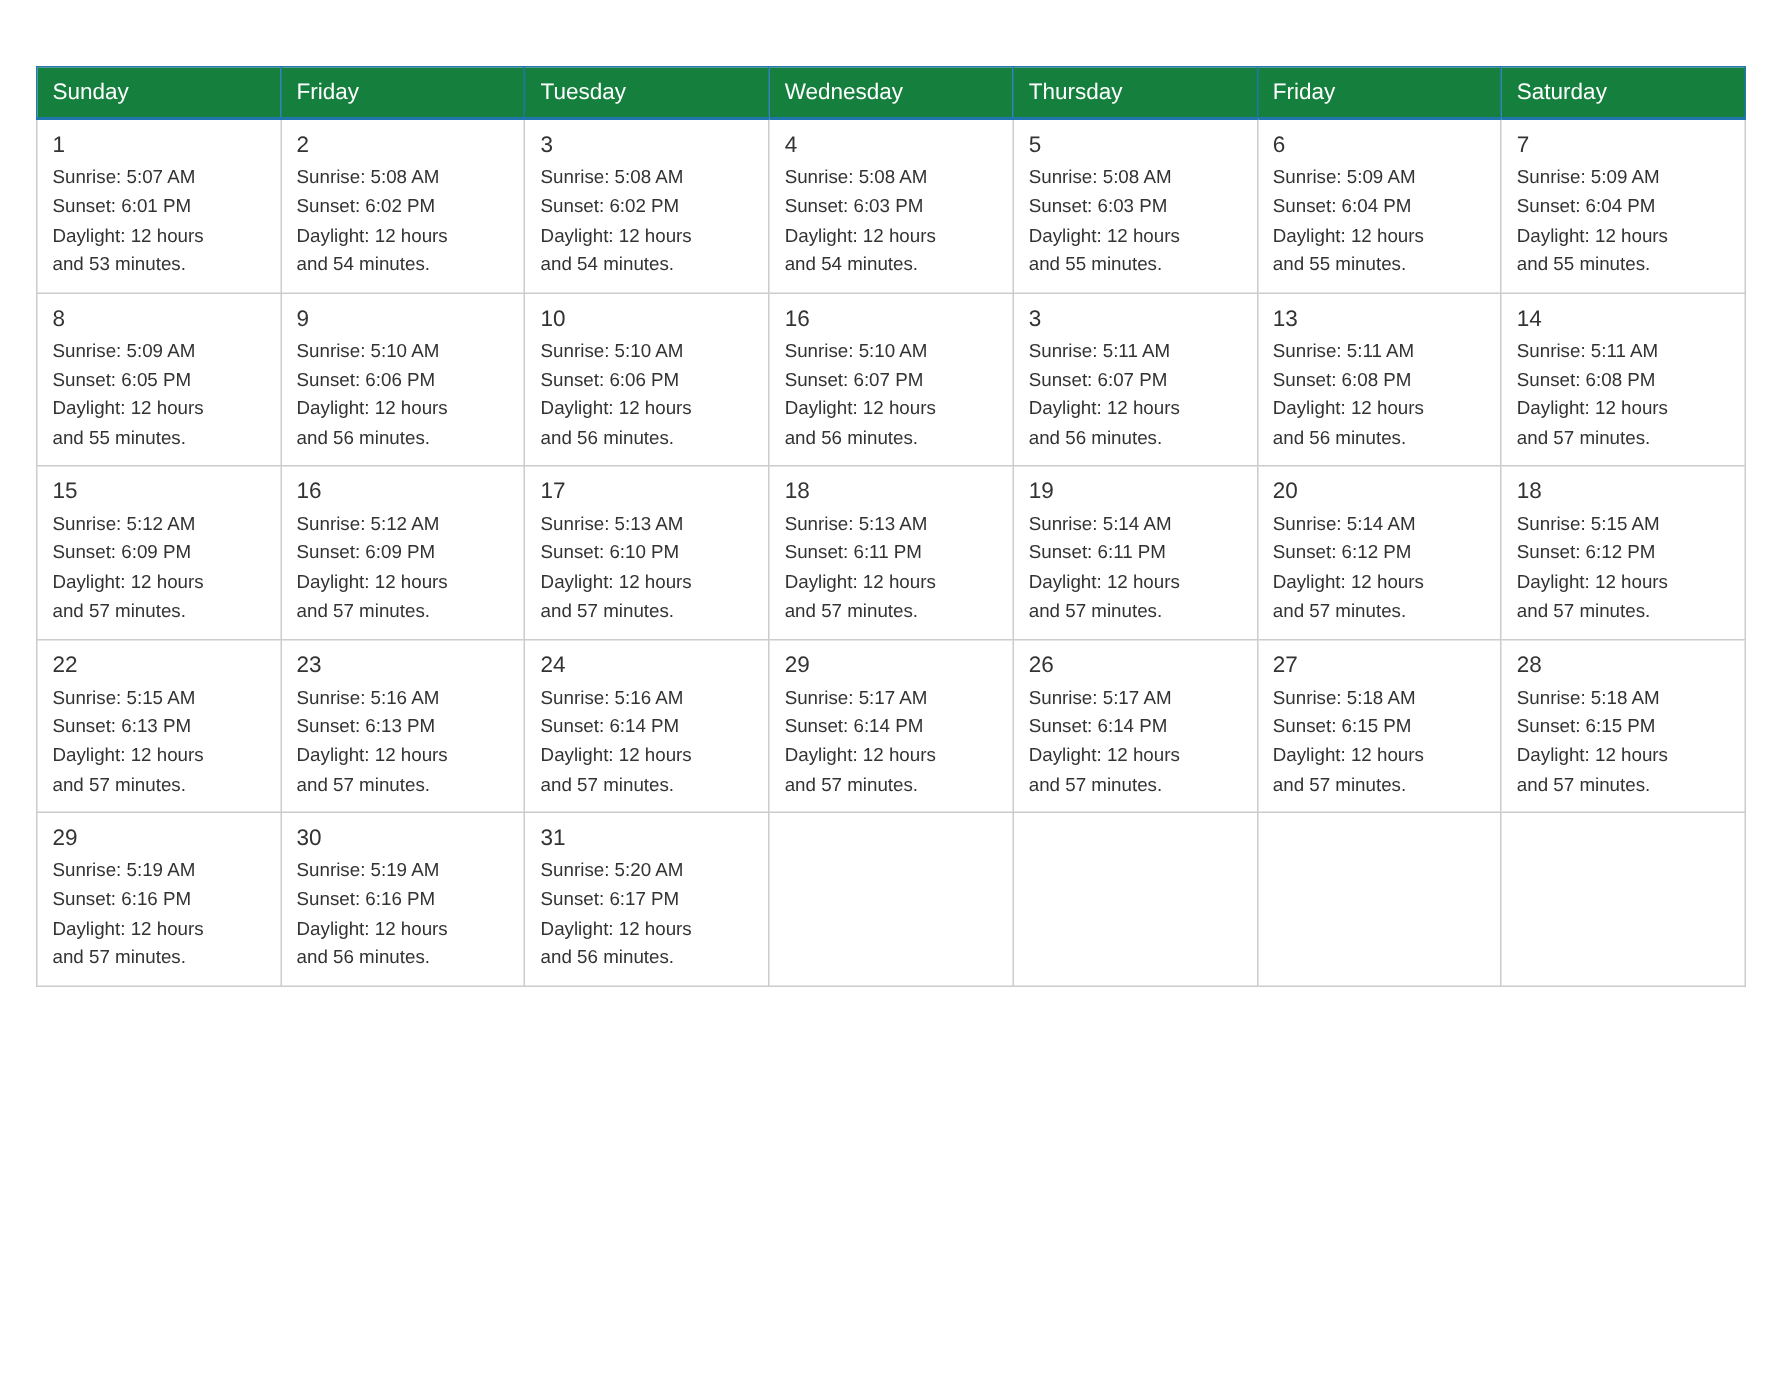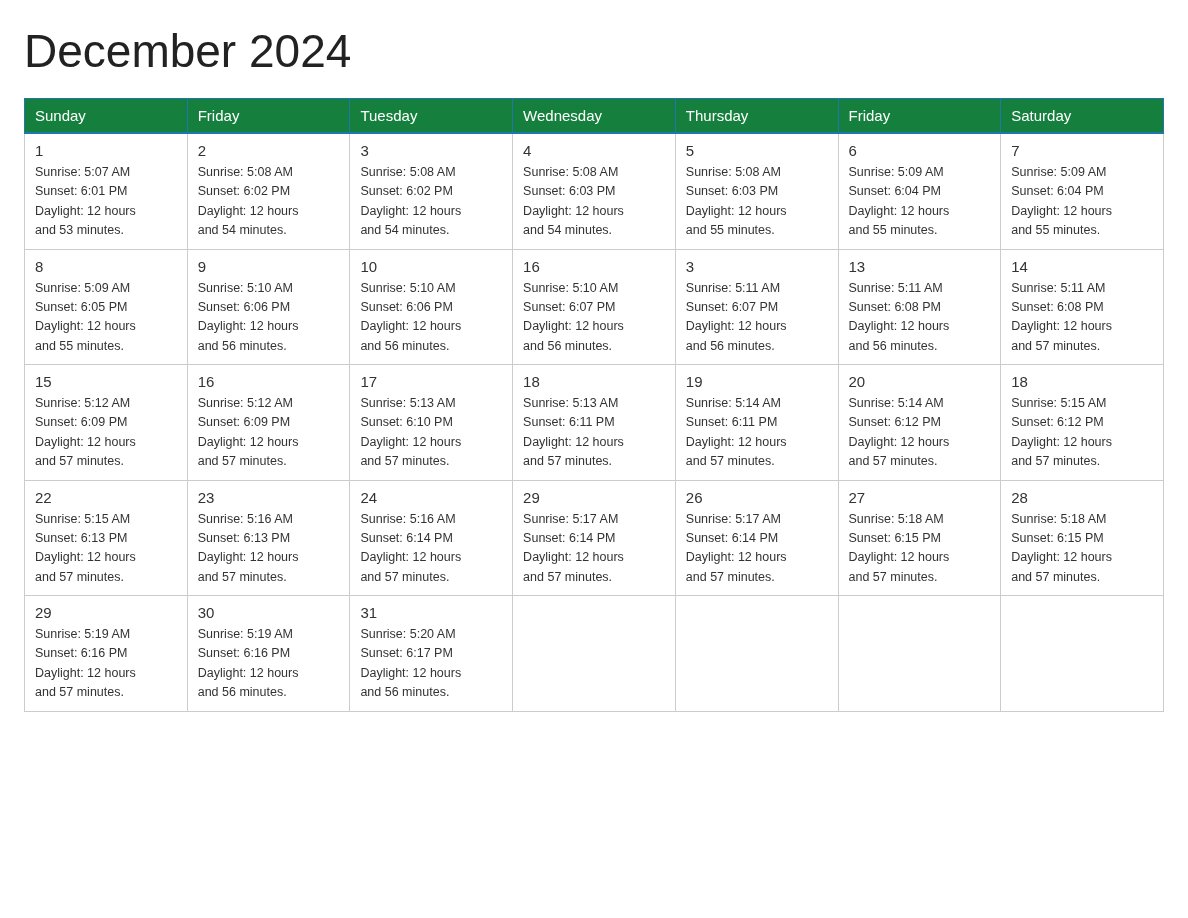--- a/index.html
+++ b/index.html
@@ -85,21 +85,20 @@
     }
     tbody tr td:first-child {
       border-left: 1px solid #ccc;
     }
   </style>
 </head>
 <body>
 
 <div class="header">
   <div class="title-block">
-    <div class="month-title">December 2024</div>
   </div>
 </div>
 
 <table>
   <thead>
     <tr>
       <th>Sunday</th>
       <th>Friday</th>
       <th>Tuesday</th>
       <th>Wednesday</th>

